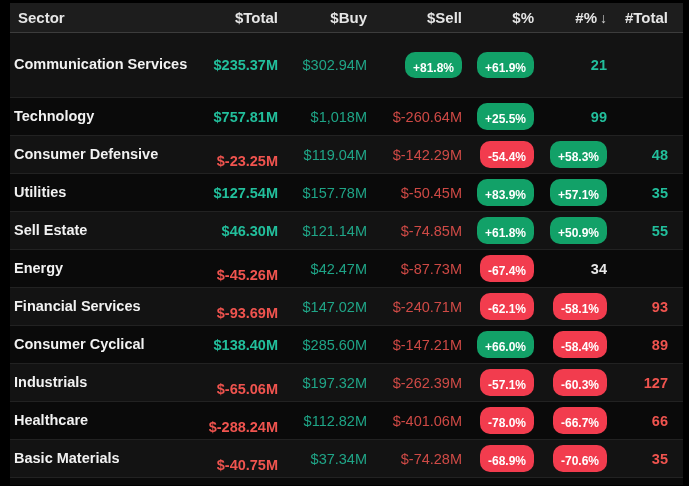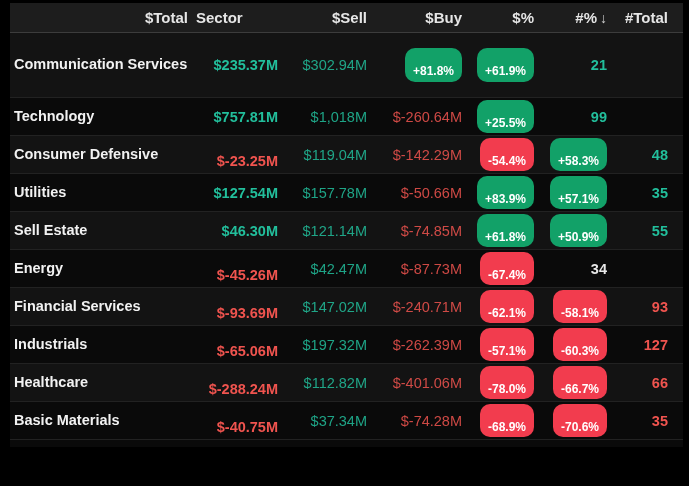--- a/index.html
+++ b/index.html
@@ -86,41 +86,41 @@
   .td.sell{color:var(--neg-text);opacity:.85;}
   .td.count{font-weight:700;}
   .td.count.pos{color:var(--pos-text);}
   .td.count.neg{color:var(--neg-text);}
   .td.count.neu{color:var(--neu-text);}
   .badge{
     display:inline-block;
     font-size:12px;
     font-weight:700;
     color:var(--badge-text);
-    padding:16px 8px 3px 8px;
+    padding:9px 8px 3px 8px;
     border-radius:10px;
     line-height:1.2;
   }
   .badge.pos{background:var(--badge-pos);}
   .badge.neg{background:var(--badge-neg);}
   .badge.neu{background:var(--badge-neu);}
   .partial-row{
     height:7px;
     background:var(--row-even);
   }
 </style>
 </head>
 <body>
 
 <div class="table">
   <div class="thead">
+    <div class="th sector">Sector</div>
     <div class="th">$Total</div>
-    <div class="th sector">Sector</div>
+    <div class="th">$Buy</div>
     <div class="th">$Sell</div>
-    <div class="th">$Buy</div>
     <div class="th">$%</div>
     <div class="th"><span>#%</span><span class="sort-arrow">↓</span></div>
     <div class="th">#Total</div>
   </div>
   <div id="tbody">
   <div class="tr tall">
     <div class="td sector">Communication Services</div>
     <div class="td total pos">$235.37M</div>
     <div class="td buy">$302.94M</div>
     <div class="td"><span class="badge pos">+81.8%</span></div>
@@ -144,21 +144,21 @@
     <div class="td sell">$-142.29M</div>
     <div class="td"><span class="badge neg">-54.4%</span></div>
     <div class="td"><span class="badge pos">+58.3%</span></div>
     <div class="td count pos">48</div>
   </div>
 
   <div class="tr">
     <div class="td sector">Utilities</div>
     <div class="td total pos">$127.54M</div>
     <div class="td buy">$157.78M</div>
-    <div class="td sell">$-50.66M</div>
+    <div class="td sell">$-50.45M</div>
     <div class="td"><span class="badge pos">+83.9%</span></div>
     <div class="td"><span class="badge pos">+57.1%</span></div>
     <div class="td count pos">35</div>
   </div>
 
   <div class="tr">
     <div class="td sector">Sell Estate</div>
     <div class="td total pos">$46.30M</div>
     <div class="td buy">$121.14M</div>
     <div class="td sell">$-74.85M</div>
@@ -179,20 +179,29 @@
   <div class="tr">
     <div class="td sector">Financial Services</div>
     <div class="td total neg">$-93.69M</div>
     <div class="td buy">$147.02M</div>
     <div class="td sell">$-240.71M</div>
     <div class="td"><span class="badge neg">-62.1%</span></div>
     <div class="td"><span class="badge neg">-58.1%</span></div>
     <div class="td count neg">93</div>
   </div>
 
+  <div class="tr">
+    <div class="td sector">Consumer Cyclical</div>
+    <div class="td total pos">$138.40M</div>
+    <div class="td buy">$285.60M</div>
+    <div class="td sell">$-147.21M</div>
+    <div class="td"><span class="badge pos">+66.0%</span></div>
+    <div class="td"><span class="badge neg">-58.4%</span></div>
+    <div class="td count neg">89</div>
+  </div>
 
   <div class="tr">
     <div class="td sector">Industrials</div>
     <div class="td total neg">$-65.06M</div>
     <div class="td buy">$197.32M</div>
     <div class="td sell">$-262.39M</div>
     <div class="td"><span class="badge neg">-57.1%</span></div>
     <div class="td"><span class="badge neg">-60.3%</span></div>
     <div class="td count neg">127</div>
   </div>

